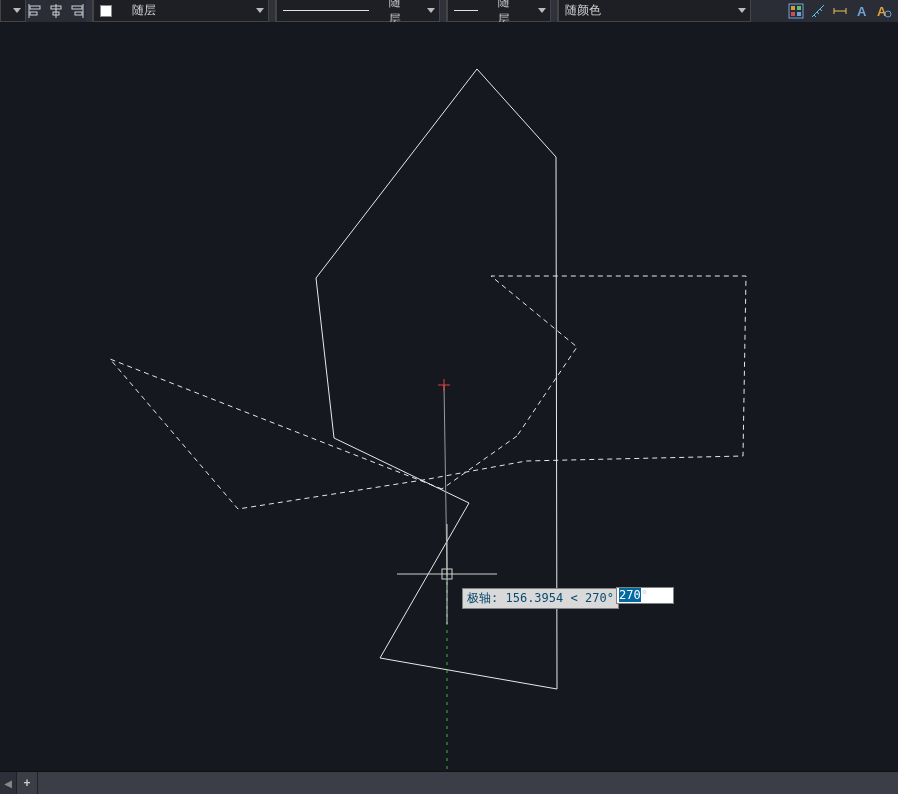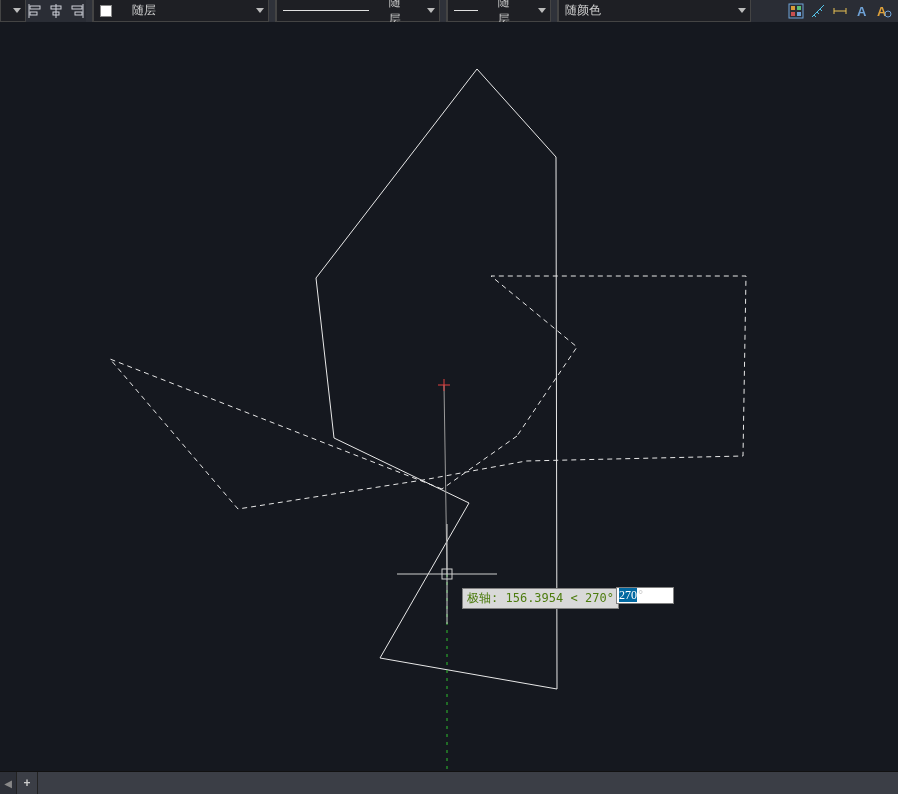--- a/index.html
+++ b/index.html
@@ -78,41 +78,40 @@
   }
   #cad-svg{
     position:absolute; top:0; left:0;
     width:100%; height:100%;
   }
   
   .polar-tip{
     position:absolute;
     top:566px; left:462px;
     background:#d9d9d9;
-    color:#4d7c0f;
+    color:#0c4a6e;
     border:1px solid #808080;
     font-size:12px;
     padding:1px 4px;
     white-space:nowrap;
     font-family:"SimSun","NSimSun",monospace;
   }
   .polar-input{
     position:absolute;
     top:565px; left:616px;
     width:52px; height:15px;
     border:1px solid #808080;
     background:#fff;
     font-size:12px;
     padding:0 2px;
     font-family:"SimSun","NSimSun",monospace;
   }
   .polar-input .sel{
     background:#0369a1;
     color:#fff;
-    font-family:Liberation Serif, serif;
   }
   
   .tabstrip{
     position:absolute;
     left:0; right:0; bottom:0;
     height:22px;
     background:#34373f;
     border-top:1px solid #111;
     display:flex;
     align-items:stretch;

